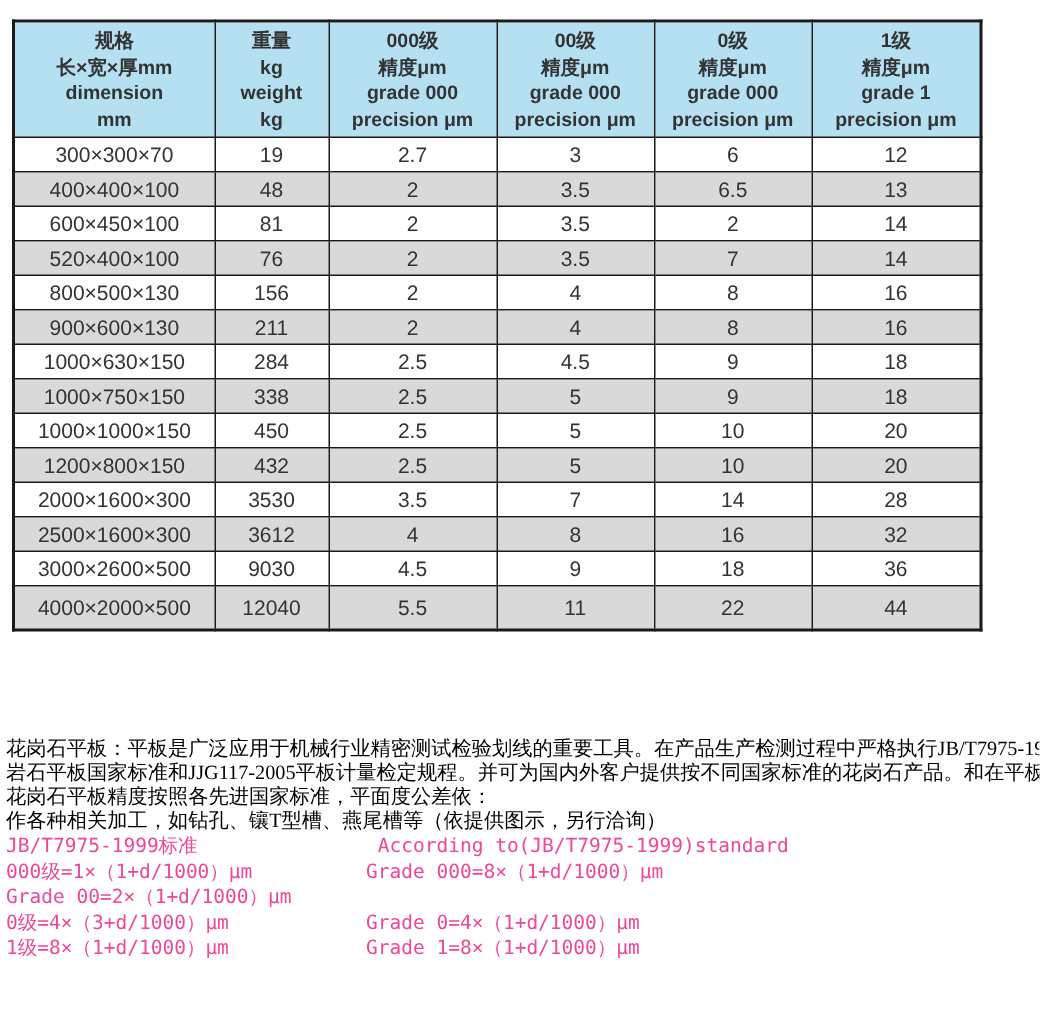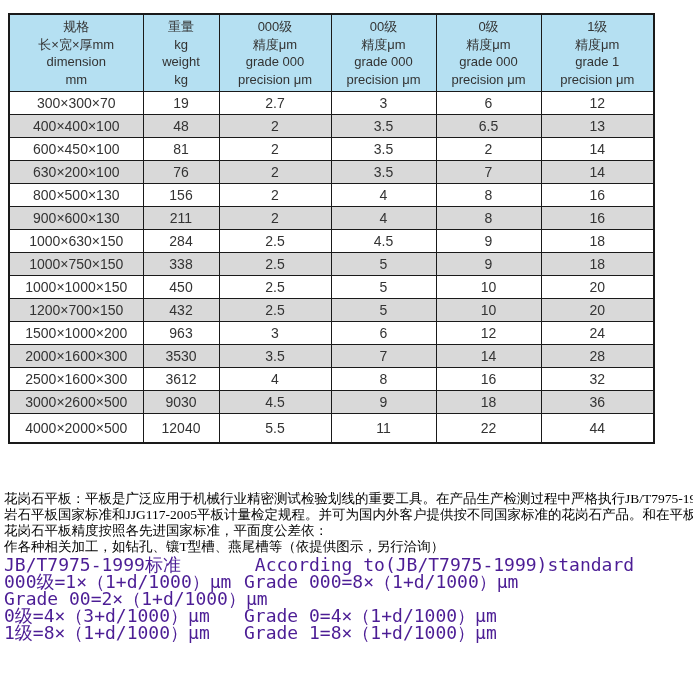--- a/index.html
+++ b/index.html
@@ -16,21 +16,21 @@
   }
   table.spec th, table.spec td {
     border: 1px solid var(--border, #1a1a1a);
     text-align: center;
     vertical-align: middle;
     color: var(--text, #333333);
     overflow: hidden;
   }
   table.spec th {
     background: var(--header-bg, #b5e0f2);
-    font-weight: normal;
+    font-weight: bold;
     font-size: 13px;
     line-height: 1.35;
     height: 76px;
     padding: 3px 1px;
   }
   table.spec td {
     font-size: 14px;
     height: 23px;
     padding: 0 2px;
   }
@@ -42,21 +42,21 @@
     position: absolute; left: 4px; top: 491px; width: 689px;
     font-family: "Liberation Serif", "DejaVu Serif", serif;
     font-size: 13.5px; line-height: 16px; color: #000000;
   }
   .desc .line { white-space: nowrap; }
 
   
   .standards {
     position: absolute; left: 4px; top: 556px; width: 689px;
     font-family: "DejaVu Sans Mono", "Liberation Mono", monospace;
-    font-size: 18px; line-height: 17px; color: #4c1d95;
+    font-size: 13px; line-height: 17px; color: #ec4899;
   }
   .standards .srow { display: flex; }
   .standards .s-left { width: 240px; flex: 0 0 240px; white-space: pre; }
   .standards .s-right { white-space: pre; }
 </style>
 </head>
 <body>
 
 <div class="table-wrap">
   <table class="spec">
@@ -127,21 +127,21 @@
         </tr>
         <tr>
           <td>600×450×100</td>
           <td>81</td>
           <td>2</td>
           <td>3.5</td>
           <td>2</td>
           <td>14</td>
         </tr>
         <tr>
-          <td>630×200×100</td>
+          <td>520×400×100</td>
           <td>76</td>
           <td>2</td>
           <td>3.5</td>
           <td>7</td>
           <td>14</td>
         </tr>
         <tr>
           <td>800×500×130</td>
           <td>156</td>
           <td>2</td>
@@ -175,34 +175,26 @@
         </tr>
         <tr>
           <td>1000×1000×150</td>
           <td>450</td>
           <td>2.5</td>
           <td>5</td>
           <td>10</td>
           <td>20</td>
         </tr>
         <tr>
-          <td>1200×700×150</td>
+          <td>1200×800×150</td>
           <td>432</td>
           <td>2.5</td>
           <td>5</td>
           <td>10</td>
           <td>20</td>
-        </tr>
-        <tr>
-          <td>1500×1000×200</td>
-          <td>963</td>
-          <td>3</td>
-          <td>6</td>
-          <td>12</td>
-          <td>24</td>
         </tr>
         <tr>
           <td>2000×1600×300</td>
           <td>3530</td>
           <td>3.5</td>
           <td>7</td>
           <td>14</td>
           <td>28</td>
         </tr>
         <tr>

